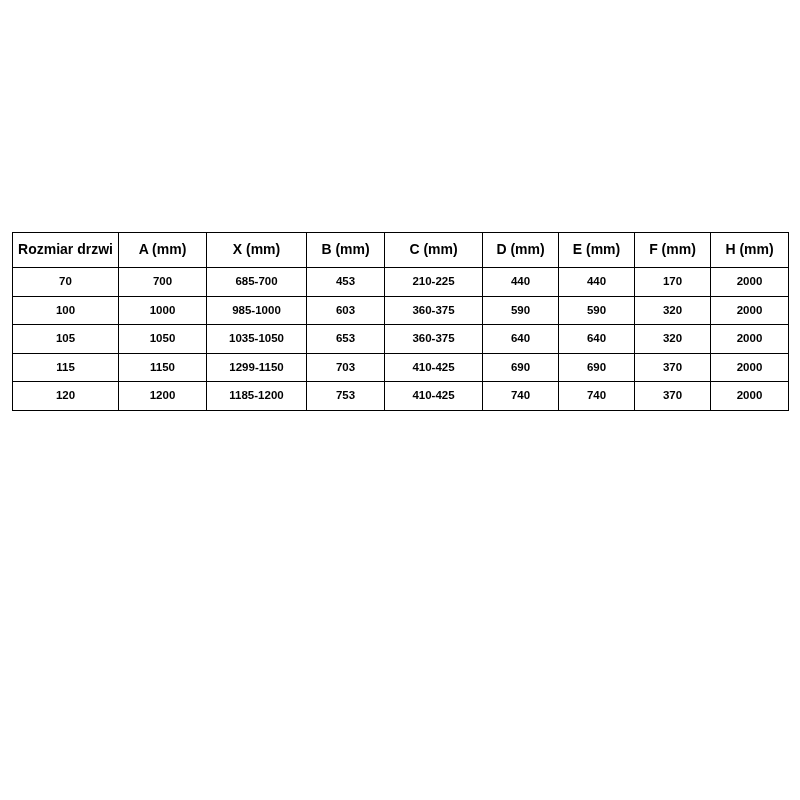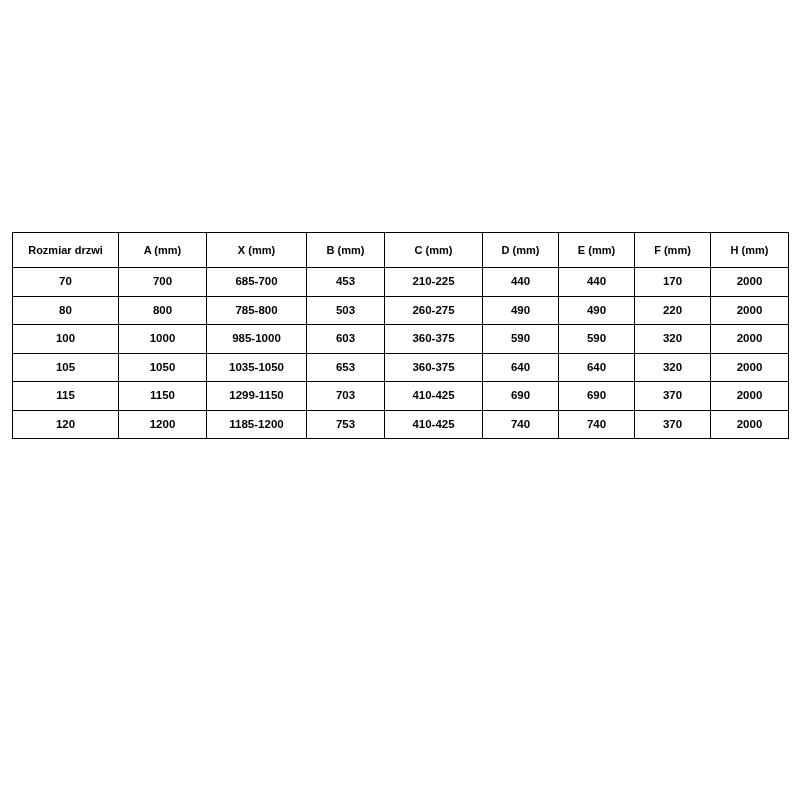--- a/index.html
+++ b/index.html
@@ -33,21 +33,21 @@
     vertical-align: middle;
     font-size: 11.5px;
     font-weight: bold;
     height: 27.5px;
     padding: 0;
     line-height: 1.1;
     white-space: nowrap;
   }
   table.spec thead th {
     height: 34px;
-    font-size: 11px;
+    font-size: 14px;
   }
   
   col.c0 { width: 106px; }
   col.c1 { width: 88px; }
   col.c2 { width: 100px; }
   col.c3 { width: 78px; }
   col.c4 { width: 98px; }
   col.c5 { width: 76px; }
   col.c6 { width: 76px; }
   col.c7 { width: 76px; }
@@ -88,31 +88,20 @@
         <td>700</td>
         <td>685-700</td>
         <td>453</td>
         <td>210-225</td>
         <td>440</td>
         <td>440</td>
         <td>170</td>
         <td>2000</td>
       </tr>
       <tr>
-        <td>80</td>
-        <td>800</td>
-        <td>785-800</td>
-        <td>503</td>
-        <td>260-275</td>
-        <td>490</td>
-        <td>490</td>
-        <td>220</td>
-        <td>2000</td>
-      </tr>
-      <tr>
         <td>100</td>
         <td>1000</td>
         <td>985-1000</td>
         <td>603</td>
         <td>360-375</td>
         <td>590</td>
         <td>590</td>
         <td>320</td>
         <td>2000</td>
       </tr>

